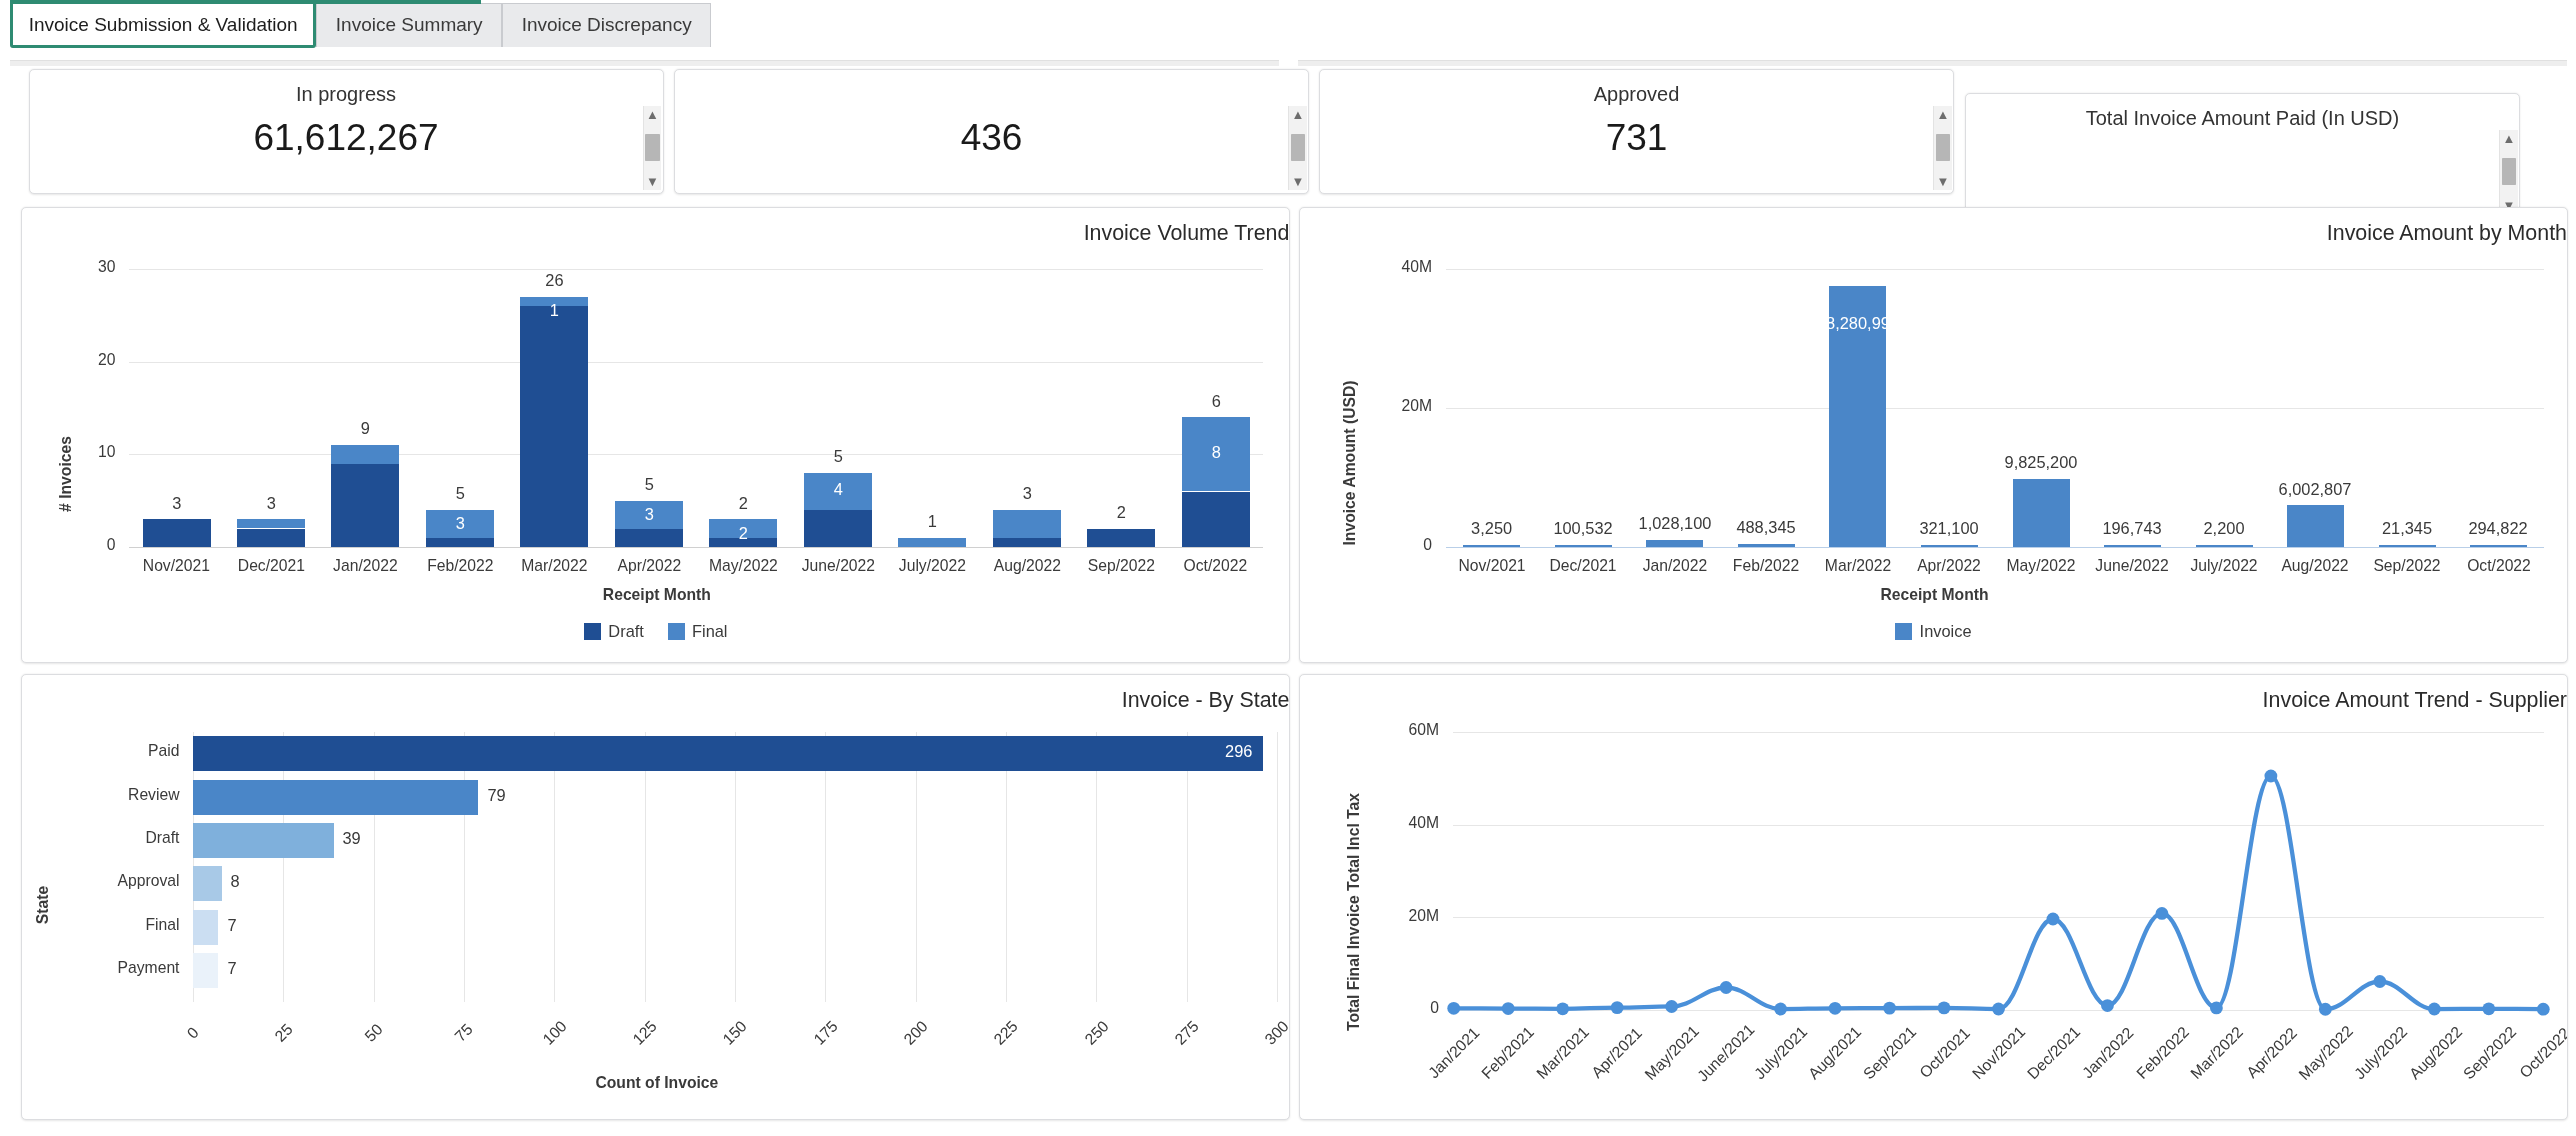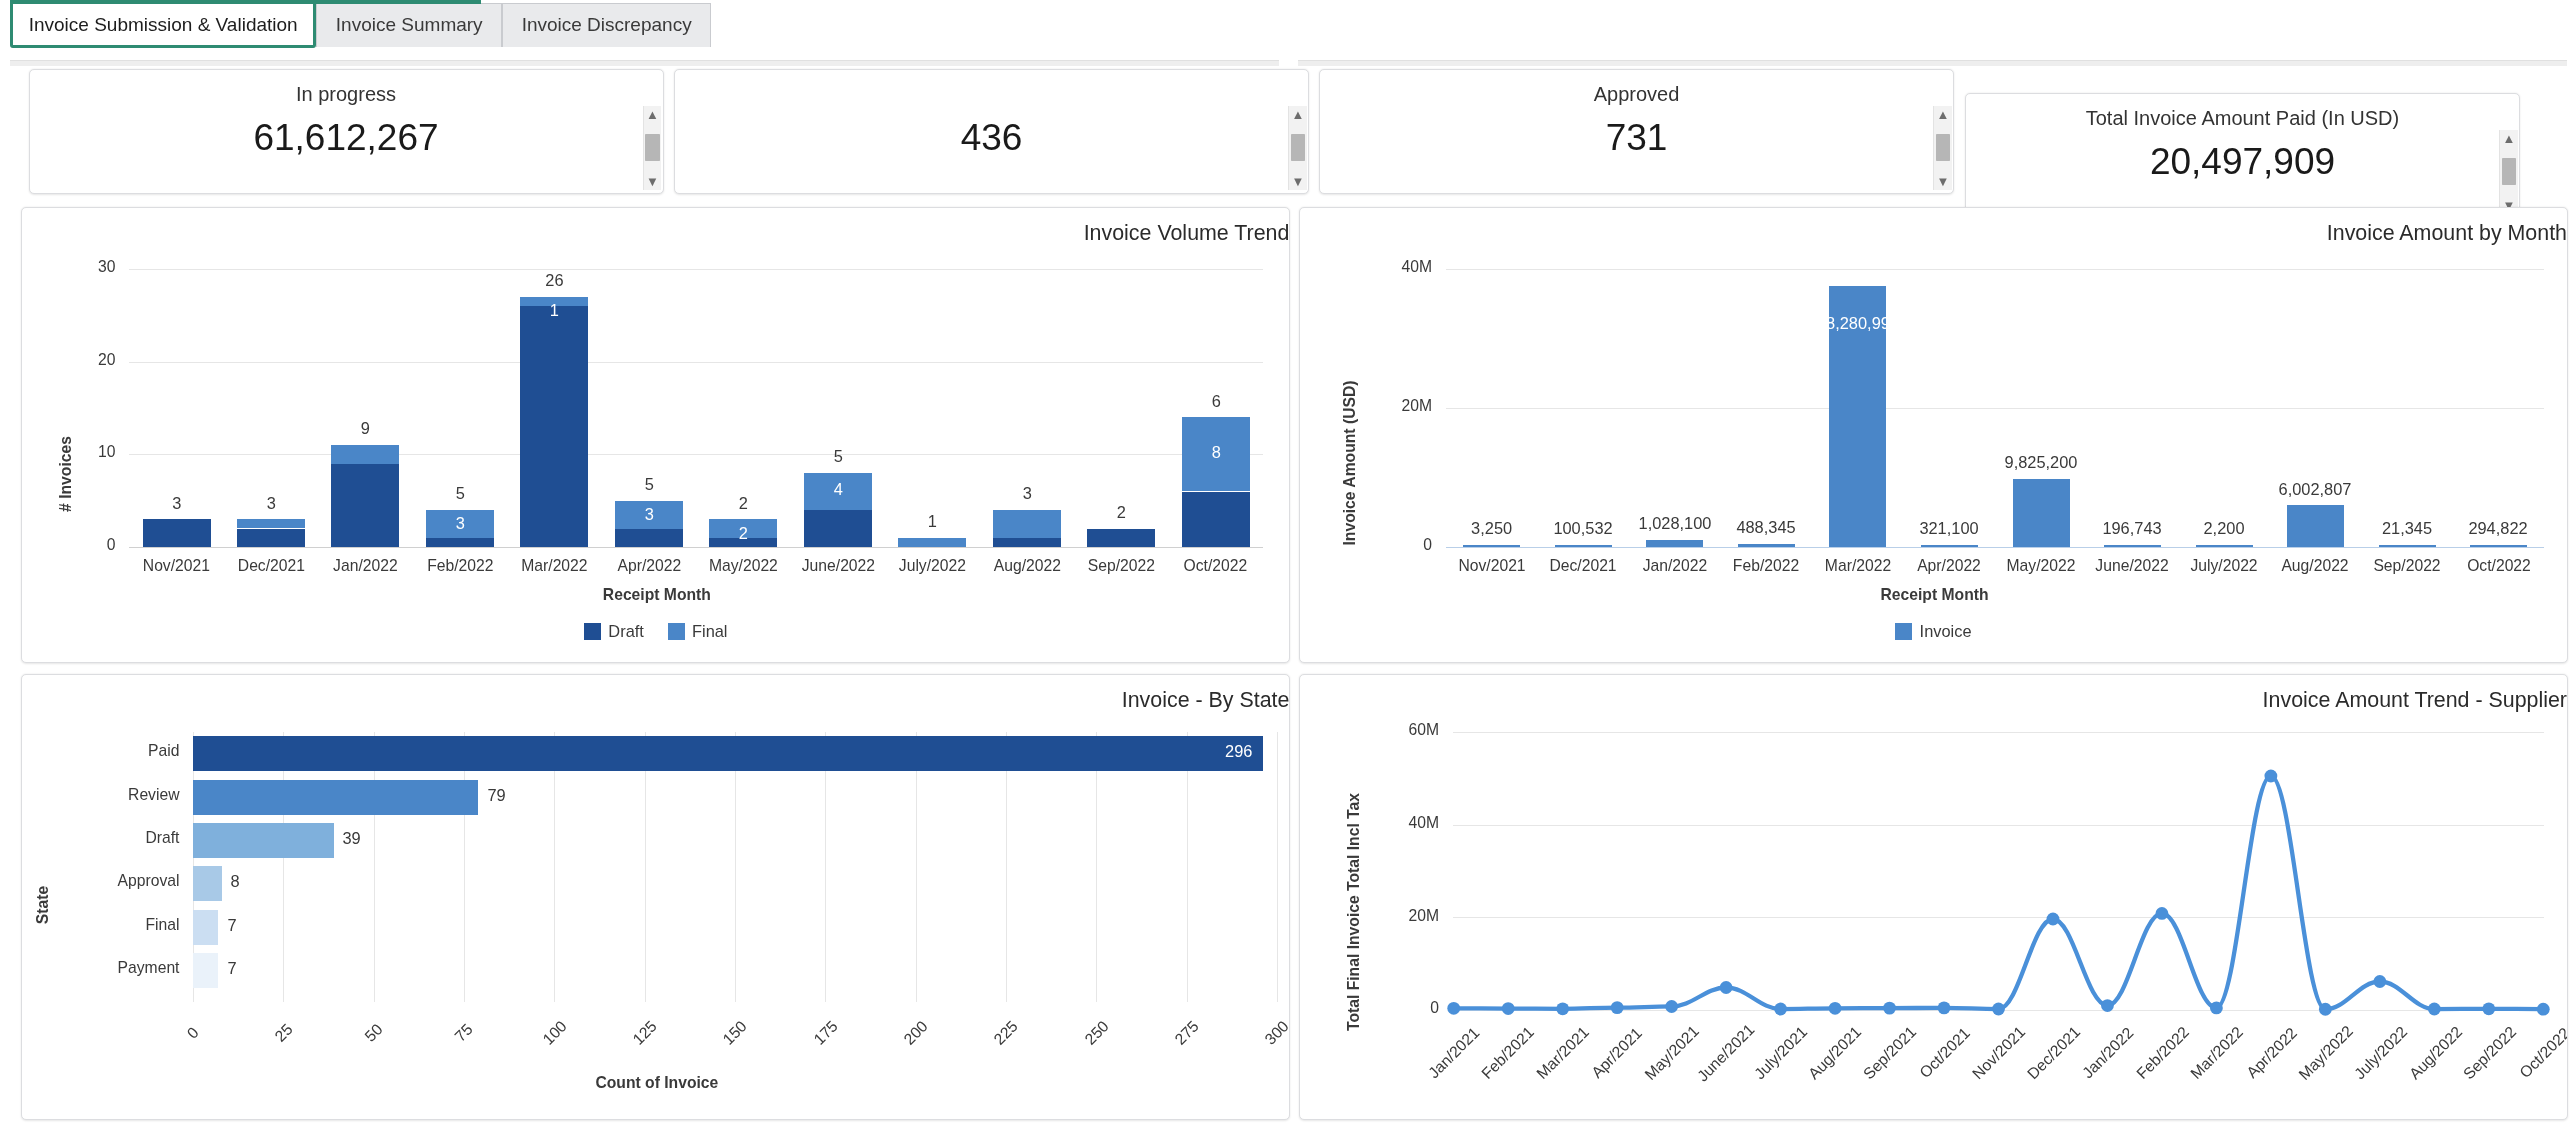--- a/index.html
+++ b/index.html
@@ -143,21 +143,20 @@
       <div class="kpi-value">731</div>
       <div class="kpi-scroll">
         <span class="arr">▲</span>
         <span class="thumb"></span>
         <span class="arr">▼</span>
       </div>
     </div>
 
     <div class="kpi-card" style="left:1965px;width:555px;margin-top:24px;">
       <div class="kpi-title">Total Invoice Amount Paid (In USD)</div>
-      <div class="kpi-value">20,497,909</div>
       <div class="kpi-scroll">
         <span class="arr">▲</span>
         <span class="thumb"></span>
         <span class="arr">▼</span>
       </div>
     </div>
   </div>
 
   <div class="panel" style="left:21.4px;top:207px;width:1269px;height:456px;">
     <div class="panel-title">Invoice Volume Trend</div>

